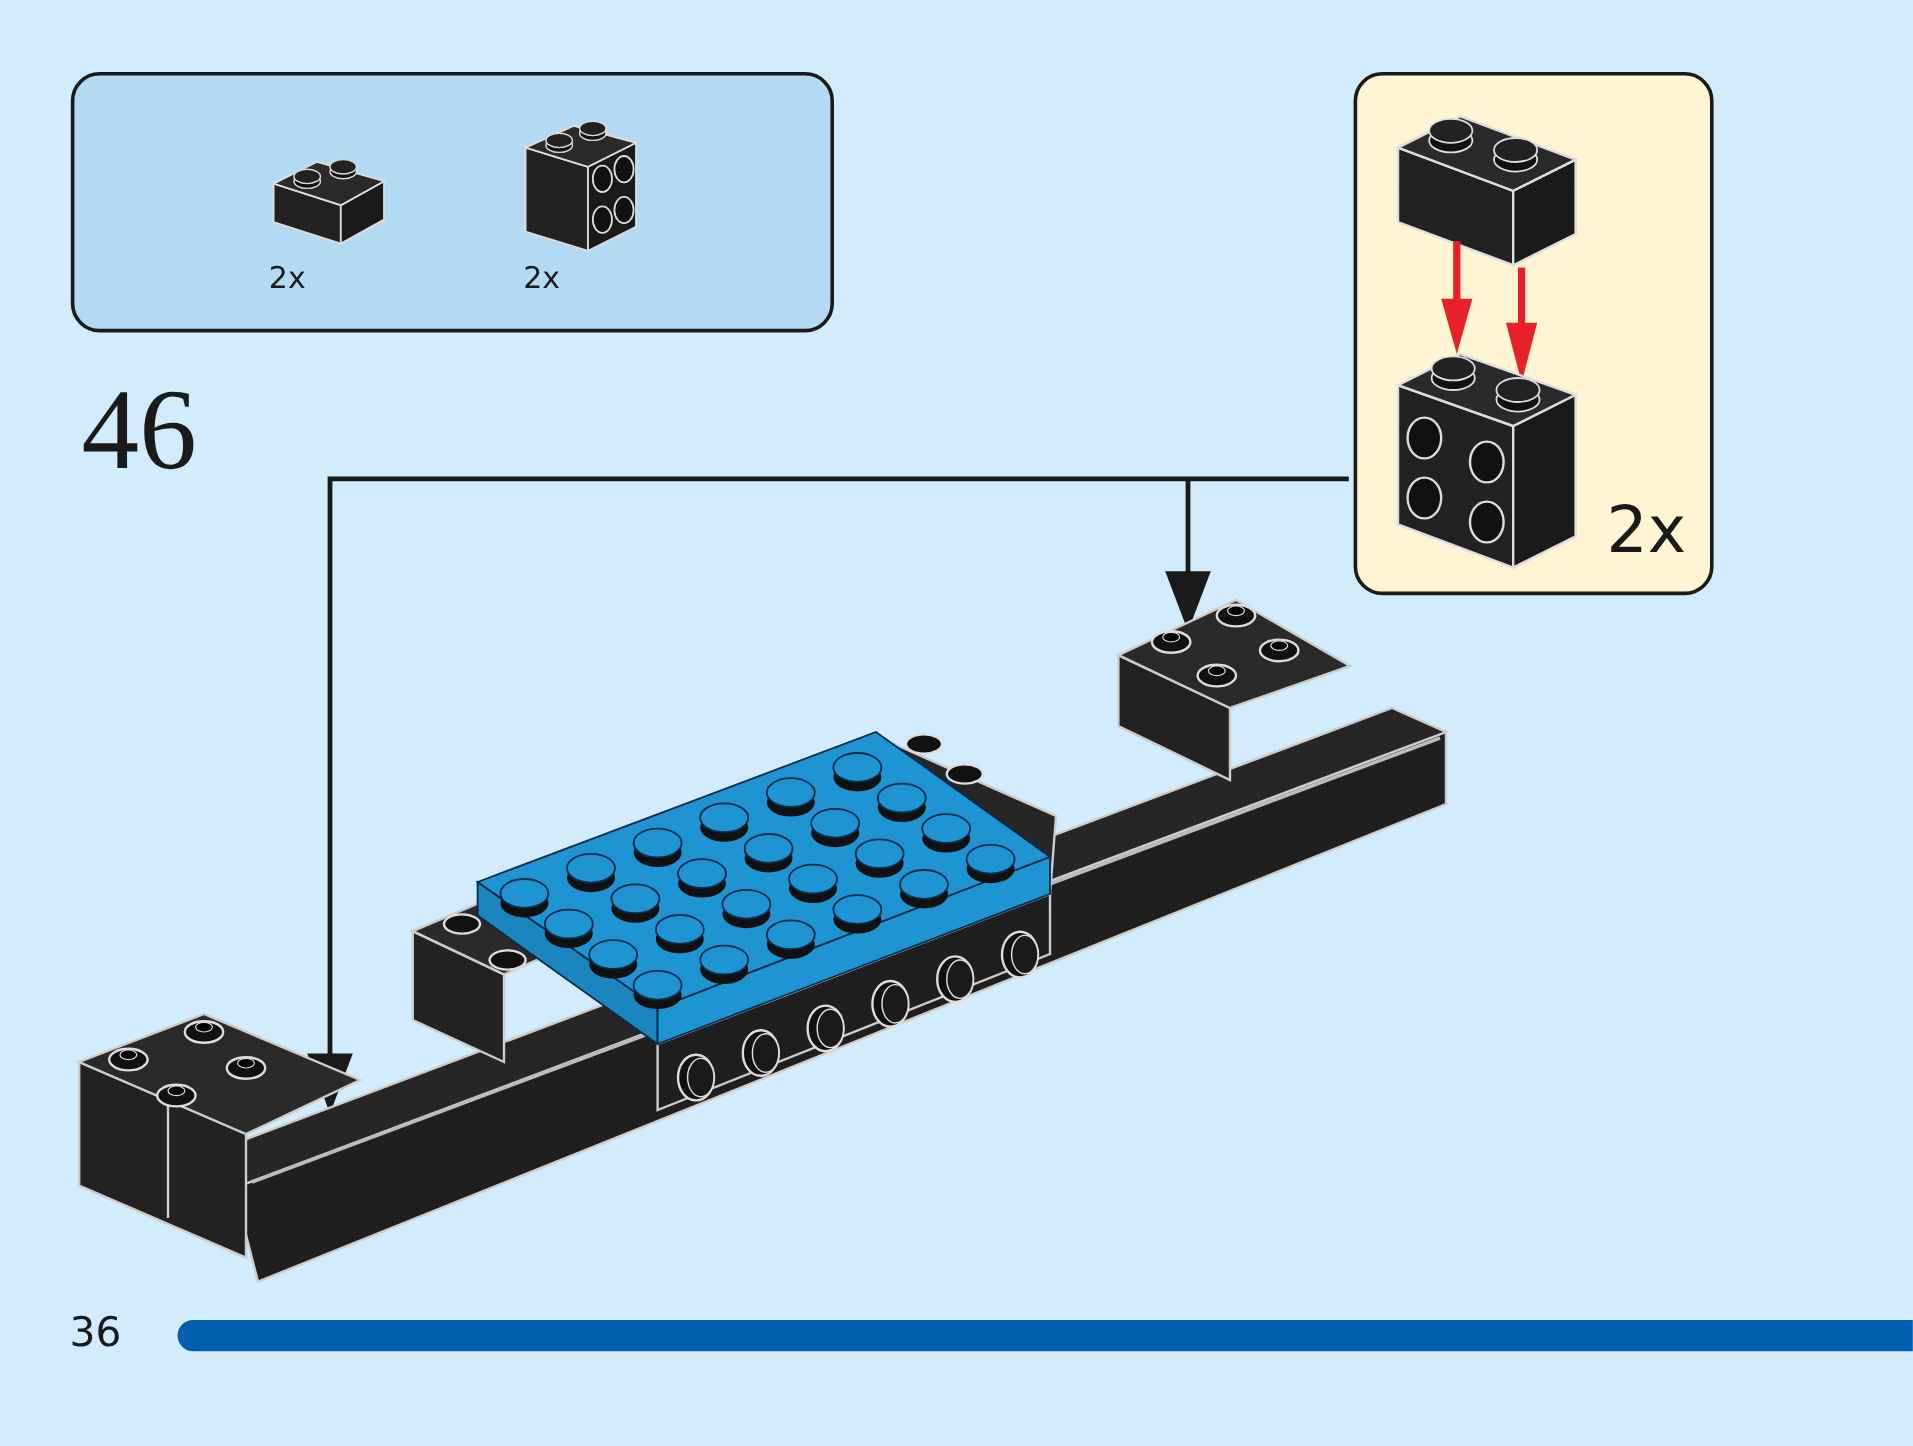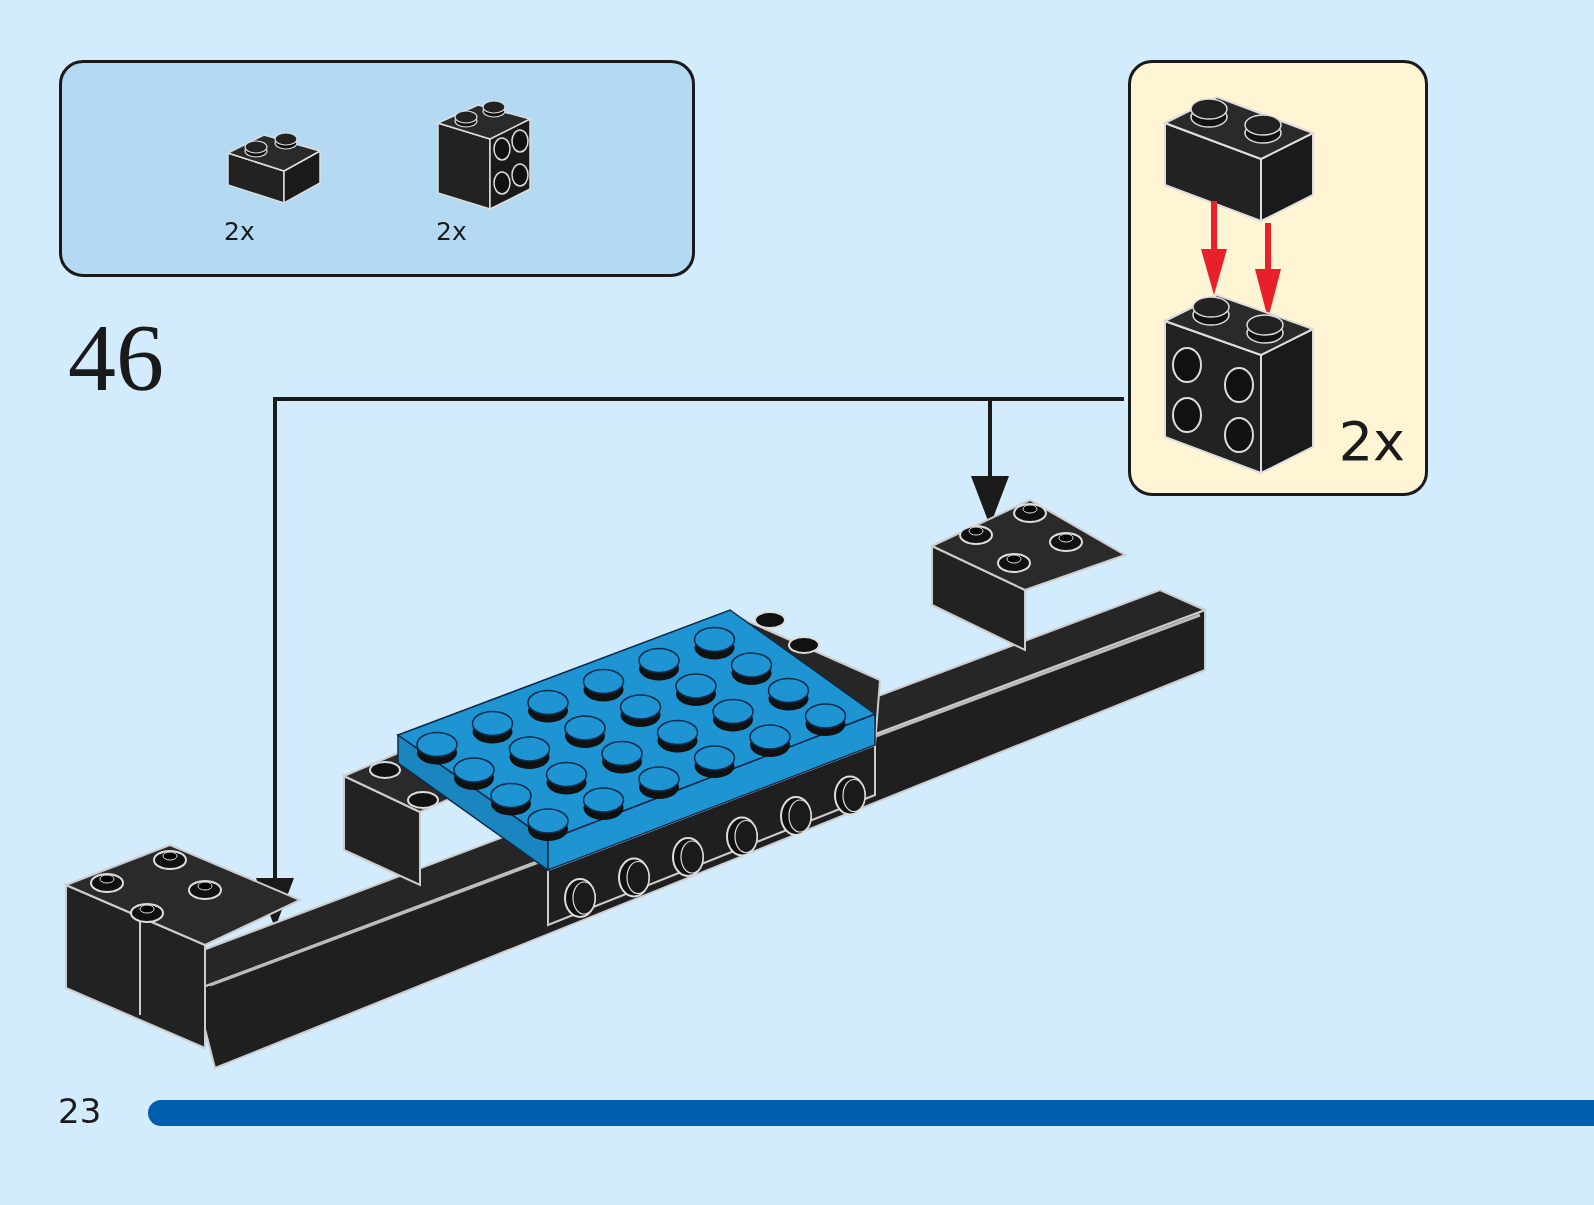--- a/index.html
+++ b/index.html
@@ -317,14 +317,14 @@
           <ellipse cx="659" cy="660.5" rx="20" ry="12" fill="#1e94d2" stroke="#0b2b4a" stroke-width="1.5"></ellipse>
         </g>
         <g>
           <ellipse cx="714.5" cy="647.5" rx="20" ry="12" fill="#111"></ellipse>
           <ellipse cx="714.5" cy="639.5" rx="20" ry="12" fill="#1e94d2" stroke="#0b2b4a" stroke-width="1.5"></ellipse>
         </g>
       </g>
   </g>
 </svg>
 
-<div class="page-number">23</div>
+<div class="page-number">36</div>
 <div class="page-bar"></div>
 
 </body></html>

